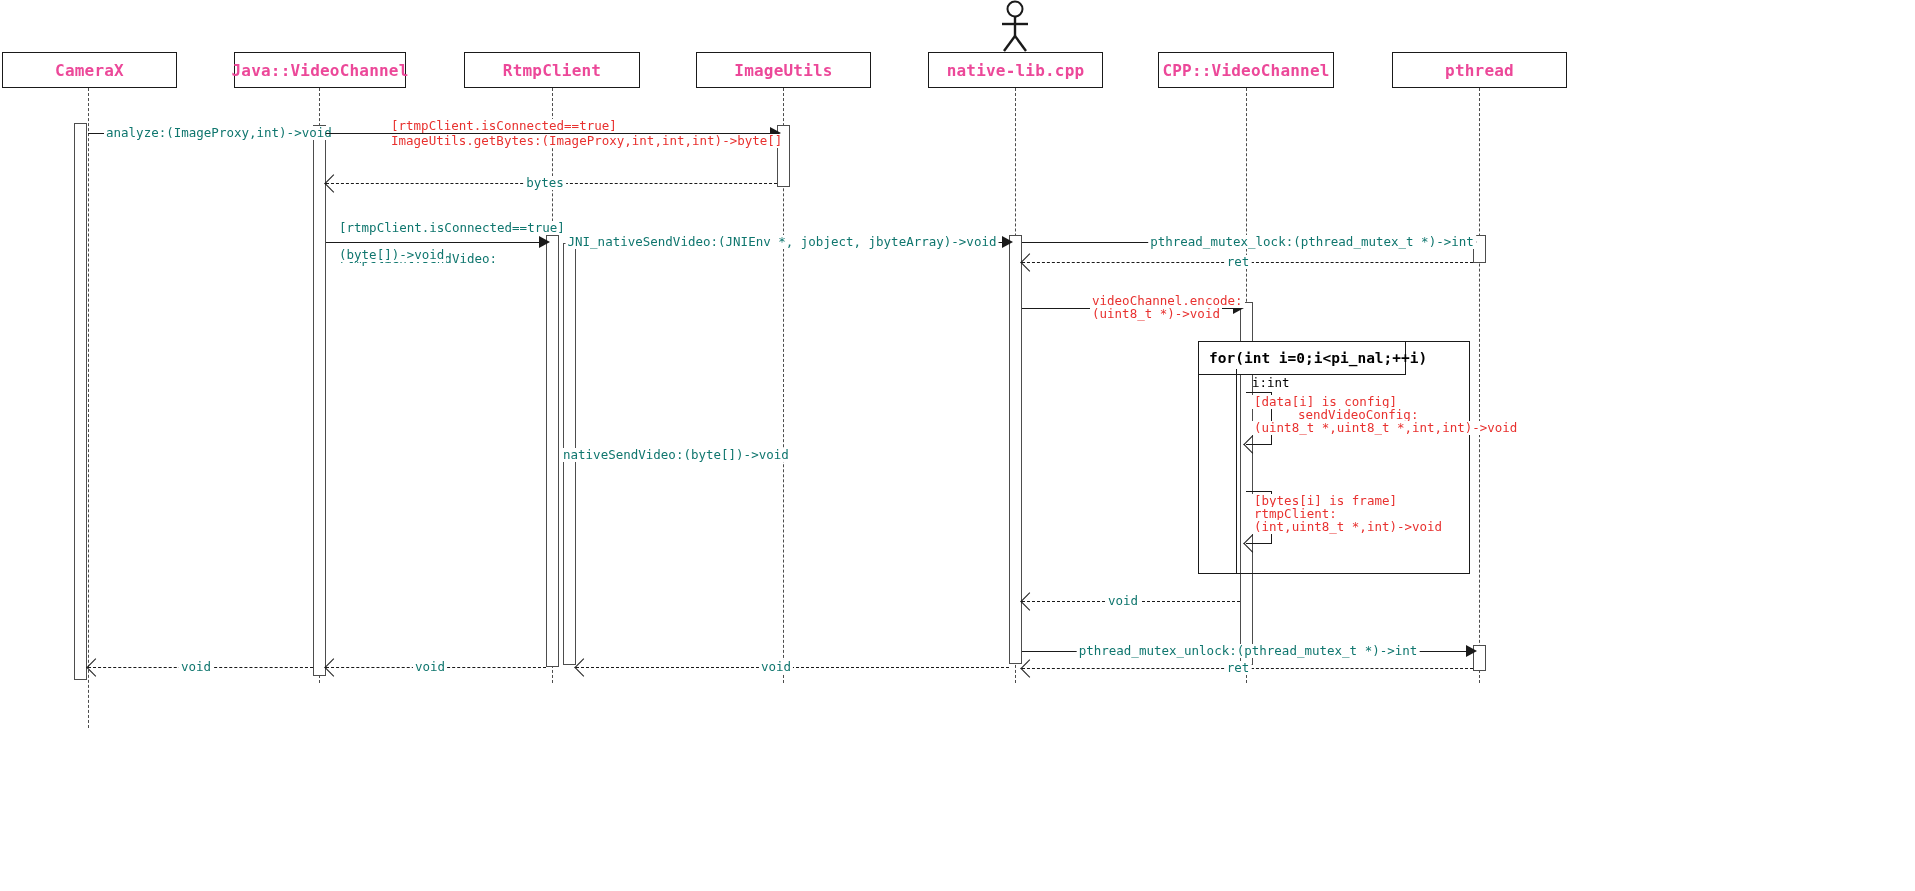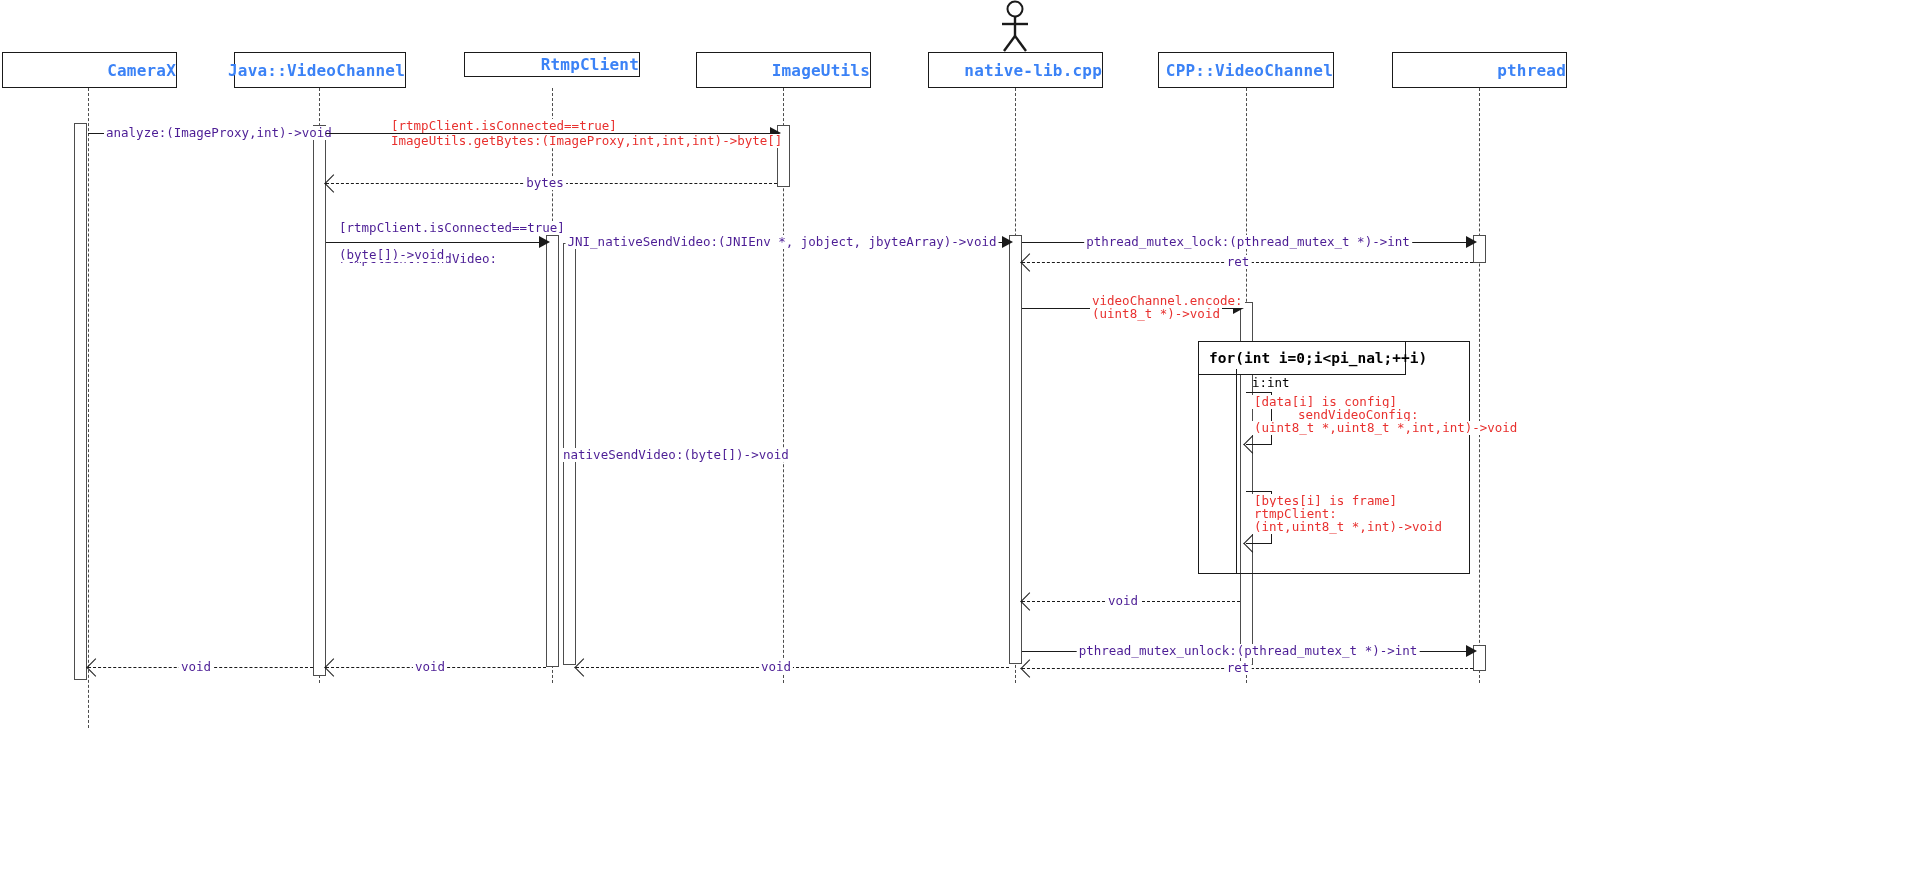--- a/index.html
+++ b/index.html
@@ -3,33 +3,33 @@
 <meta charset="utf-8">
 <style>
   html,body{margin:0;padding:0;background:#fff;}
   body{
     font-family:"DejaVu Sans Mono","Liberation Mono",monospace;
     width:1915px;height:891px;position:relative;overflow:hidden;
   }
   #canvas{position:absolute;left:0;top:0;width:1915px;height:891px;}
   .lifeline-head{
     position:absolute;border:1.6px solid #1a1a1a;background:#fff;
-    display:flex;align-items:center;justify-content:flex-end;
-    font-family:"DejaVu Sans Mono","Liberation Mono",monospace;
-    font-weight:bold;font-size:16px;color:#3b82f6;box-sizing:border-box;
+    display:flex;align-items:center;justify-content:center;
+    font-family:"DejaVu Sans Mono","Liberation Mono",monospace;
+    font-weight:bold;font-size:16px;color:#ec4899;box-sizing:border-box;
     letter-spacing:0.2px;white-space:nowrap;
   }
   .lifeline-dash{
     position:absolute;width:0;border-left:1.6px dashed #4d4d4d;
   }
   .activation{
     position:absolute;background:#fff;border:1.4px solid #4d4d4d;box-sizing:border-box;
   }
   .msg-label{
-    position:absolute;font-size:12.5px;line-height:14px;color:#4c1d95;
+    position:absolute;font-size:12.5px;line-height:14px;color:#0f766e;
     font-family:"DejaVu Sans Mono","Liberation Mono",monospace;
     white-space:pre;background:#fff;padding:0 2px;
   }
   .msg-label.red{color:#e8312f;}
   .msg-label.center{transform:translateX(-50%);}
   .arrow-line{
     position:absolute;height:0;border-top:1.4px solid #1a1a1a;
   }
   .arrow-line.dashed{border-top:1.5px dashed #1a1a1a;}
   .arrow-head{position:absolute;width:0;height:0;}
@@ -74,21 +74,21 @@
       <line x1="22" y1="36" x2="33" y2="51" stroke="#1a1a1a" stroke-width="2.4"></line>
     </svg>
   </div>
 
   <div class="lifeline-head" style="left:2px;top:52px;width:175px;height:36px;">
     <span>CameraX</span>
   </div>
   <div class="lifeline-head" style="left:234px;top:52px;width:172px;height:36px;">
     <span>Java::VideoChannel</span>
   </div>
-  <div class="lifeline-head" style="left:464px;top:52px;width:176px;height:25px;">
+  <div class="lifeline-head" style="left:464px;top:52px;width:176px;height:36px;">
     <span>RtmpClient</span>
   </div>
   <div class="lifeline-head" style="left:696px;top:52px;width:175px;height:36px;">
     <span>ImageUtils</span>
   </div>
   <div class="lifeline-head" style="left:928px;top:52px;width:175px;height:36px;">
     <span>native-lib.cpp</span>
   </div>
   <div class="lifeline-head" style="left:1158px;top:52px;width:176px;height:36px;">
     <span>CPP::VideoChannel</span>
@@ -133,21 +133,21 @@
   <div class="msg-label" style="left:337px;top:221px;">[rtmpClient.isConnected==true]</div>
   <div class="msg-label" style="left:337px;top:252px;">rtmpClient.sendVideo:</div>
   <div class="msg-label" style="left:337px;top:248px;">(byte[])-&gt;void</div>
 
   <div class="arrow-line" style="left:576px;top:242px;width:433px;"></div>
   <div class="arrow-head right" style="left:1002px;top:236px;"></div>
   <div class="msg-label center" style="left:782px;top:235px;">JNI_nativeSendVideo:(JNIEnv *, jobject, jbyteArray)-&gt;void</div>
 
   <div class="arrow-line" style="left:1022px;top:242px;width:451px;"></div>
   <div class="arrow-head right" style="left:1466px;top:236px;"></div>
-  <div class="msg-label center" style="left:1248px;top:235px;">pthread_mutex_lock:(pthread_mutex_t *)-&gt;int</div>
+  <div class="msg-label center" style="left:1312px;top:235px;">pthread_mutex_lock:(pthread_mutex_t *)-&gt;int</div>
 
   <div class="arrow-line dashed" style="left:1022px;top:262px;width:451px;"></div>
   <div class="arrow-head open-left" style="left:1023px;top:256px;"></div>
   <div class="msg-label center" style="left:1238px;top:255px;">ret</div>
 
   <div class="arrow-line" style="left:1022px;top:308px;width:218px;"></div>
   <div class="arrow-head right" style="left:1233px;top:302px;"></div>
   <div class="msg-label red" style="left:1090px;top:294px;">videoChannel.encode:</div>
   <div class="msg-label red" style="left:1090px;top:307px;">(uint8_t *)-&gt;void</div>
 

